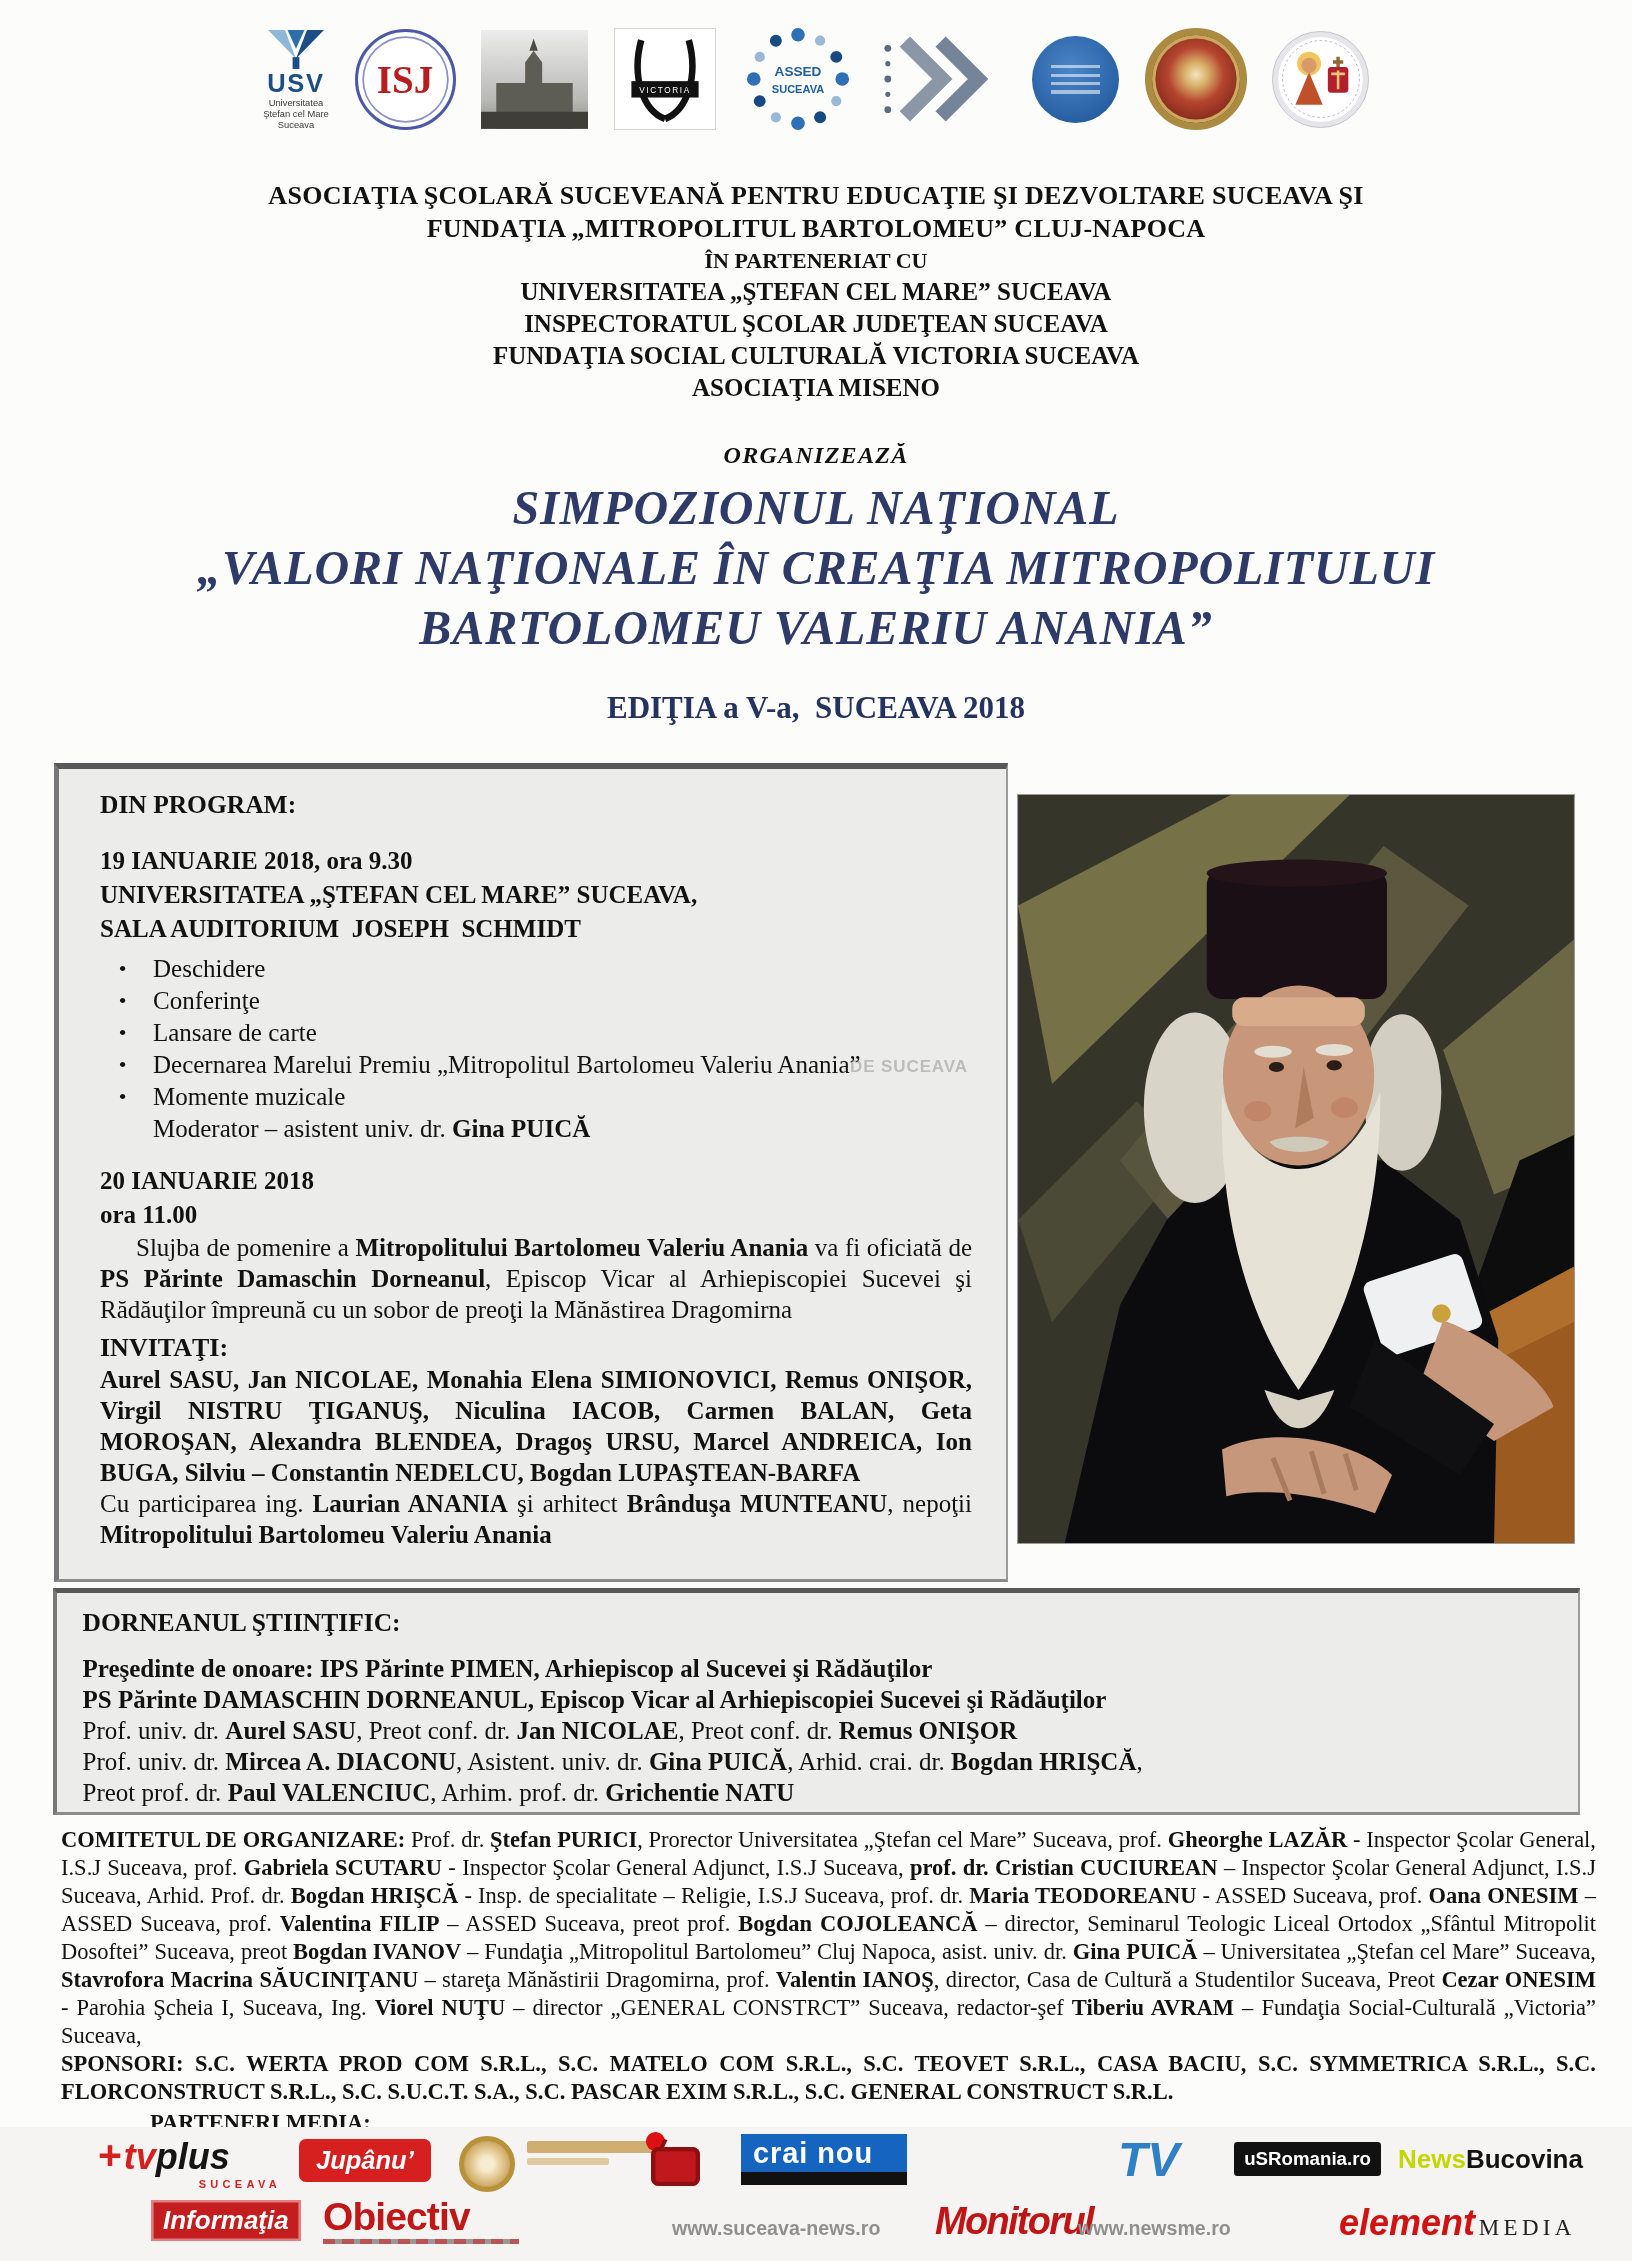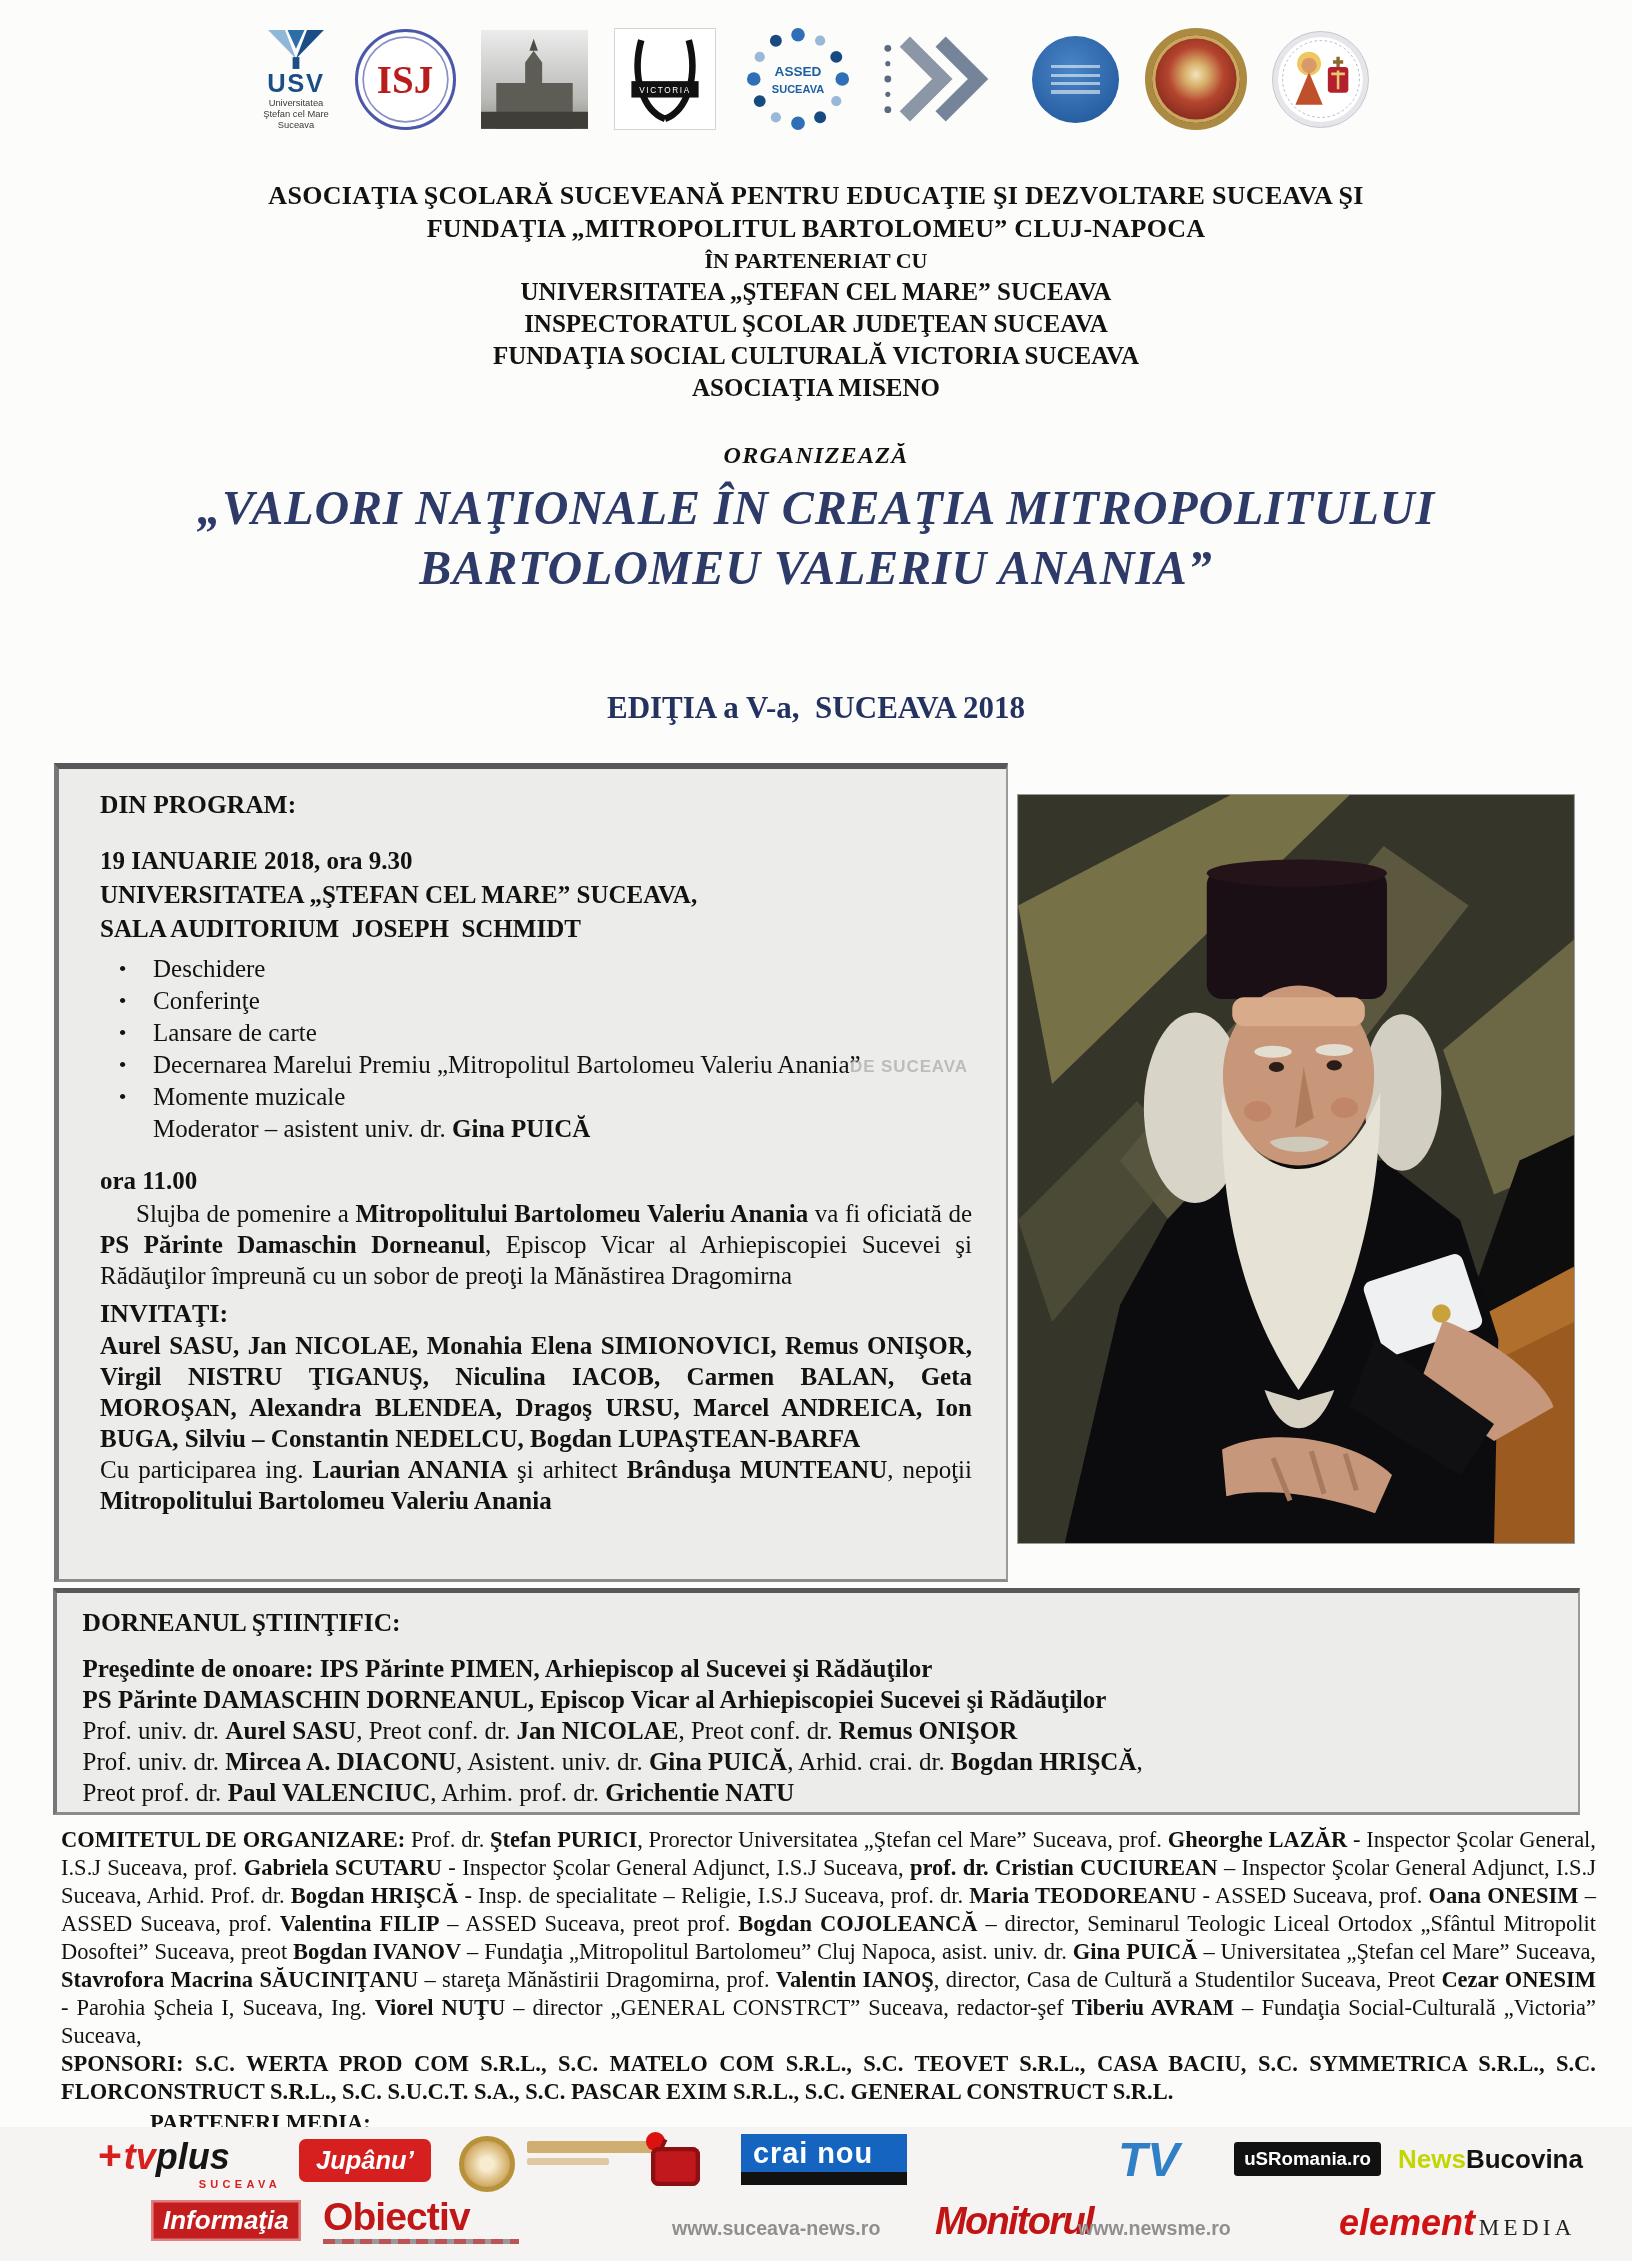--- a/index.html
+++ b/index.html
@@ -234,40 +234,42 @@
     <div class="hl-small">ÎN PARTENERIAT CU</div>
     <div class="hl-mid">UNIVERSITATEA „ŞTEFAN CEL MARE” SUCEAVA</div>
     <div class="hl-mid">INSPECTORATUL ŞCOLAR JUDEŢEAN SUCEAVA</div>
     <div class="hl-mid">FUNDAŢIA SOCIAL CULTURALĂ VICTORIA SUCEAVA</div>
     <div class="hl-mid">ASOCIAŢIA MISENO</div>
   </div>
 
   <div id="organizeaza">ORGANIZEAZĂ</div>
 
   <div id="main-title">
+    <div class="tl">SIMPOZIONUL NAŢIONAL</div>
     <div class="tl">„VALORI NAŢIONALE ÎN CREAŢIA MITROPOLITULUI</div>
     <div class="tl">BARTOLOMEU VALERIU ANANIA”</div>
   </div>
   <div id="editia" class="pre">EDIŢIA a V-a,  SUCEAVA 2018</div>
 
   <div id="program-box">
     <div class="pb-heading">DIN PROGRAM:</div>
     <div style="height:24px"></div>
     <div class="pb-date">19 IANUARIE 2018, ora 9.30</div>
     <div class="pb-venue">UNIVERSITATEA „ŞTEFAN CEL MARE” SUCEAVA,</div>
     <div class="pb-venue pre">SALA AUDITORIUM  JOSEPH  SCHMIDT</div>
     <ul class="pb-bullets">
       <li>Deschidere</li>
       <li>Conferinţe</li>
       <li>Lansare de carte</li>
       <li>Decernarea Marelui Premiu „Mitropolitul Bartolomeu Valeriu Anania”</li>
       <li>Momente muzicale</li>
     </ul>
     <div class="pb-moderator"><span>Moderator – asistent univ. dr. </span><span class="b">Gina PUICĂ</span></div>
     <div style="height:18.7px"></div>
+    <div class="pb-date">20 IANUARIE 2018</div>
     <div class="pb-date">ora 11.00</div>
     <p class="pb-para indent"><span>Slujba de pomenire a </span><span class="b">Mitropolitului Bartolomeu Valeriu Anania</span><span> va fi oficiată de </span><span class="b">PS Părinte Damaschin Dorneanul</span><span>, Episcop Vicar al Arhiepiscopiei Sucevei şi Rădăuţilor  împreună cu un sobor de preoţi la Mănăstirea Dragomirna</span></p>
     <div class="pb-invh">INVITAŢI:</div>
     <div class="pb-inv">Aurel SASU, Jan NICOLAE, Monahia Elena SIMIONOVICI, Remus ONIŞOR, Virgil NISTRU ŢIGANUŞ, Niculina IACOB, Carmen BALAN, Geta MOROŞAN, Alexandra BLENDEA, Dragoş URSU, Marcel ANDREICA, Ion BUGA, Silviu – Constantin NEDELCU, Bogdan LUPAŞTEAN-BARFA</div>
     <div class="pb-para"><span>Cu participarea ing. </span><span class="b">Laurian ANANIA</span><span> şi arhitect </span><span class="b">Brânduşa MUNTEANU</span><span>, nepoţii </span><span class="b">Mitropolitului Bartolomeu Valeriu Anania</span></div>
   </div>
 
   <div id="watermark">DE SUCEAVA</div>
 
   <div id="photo">

